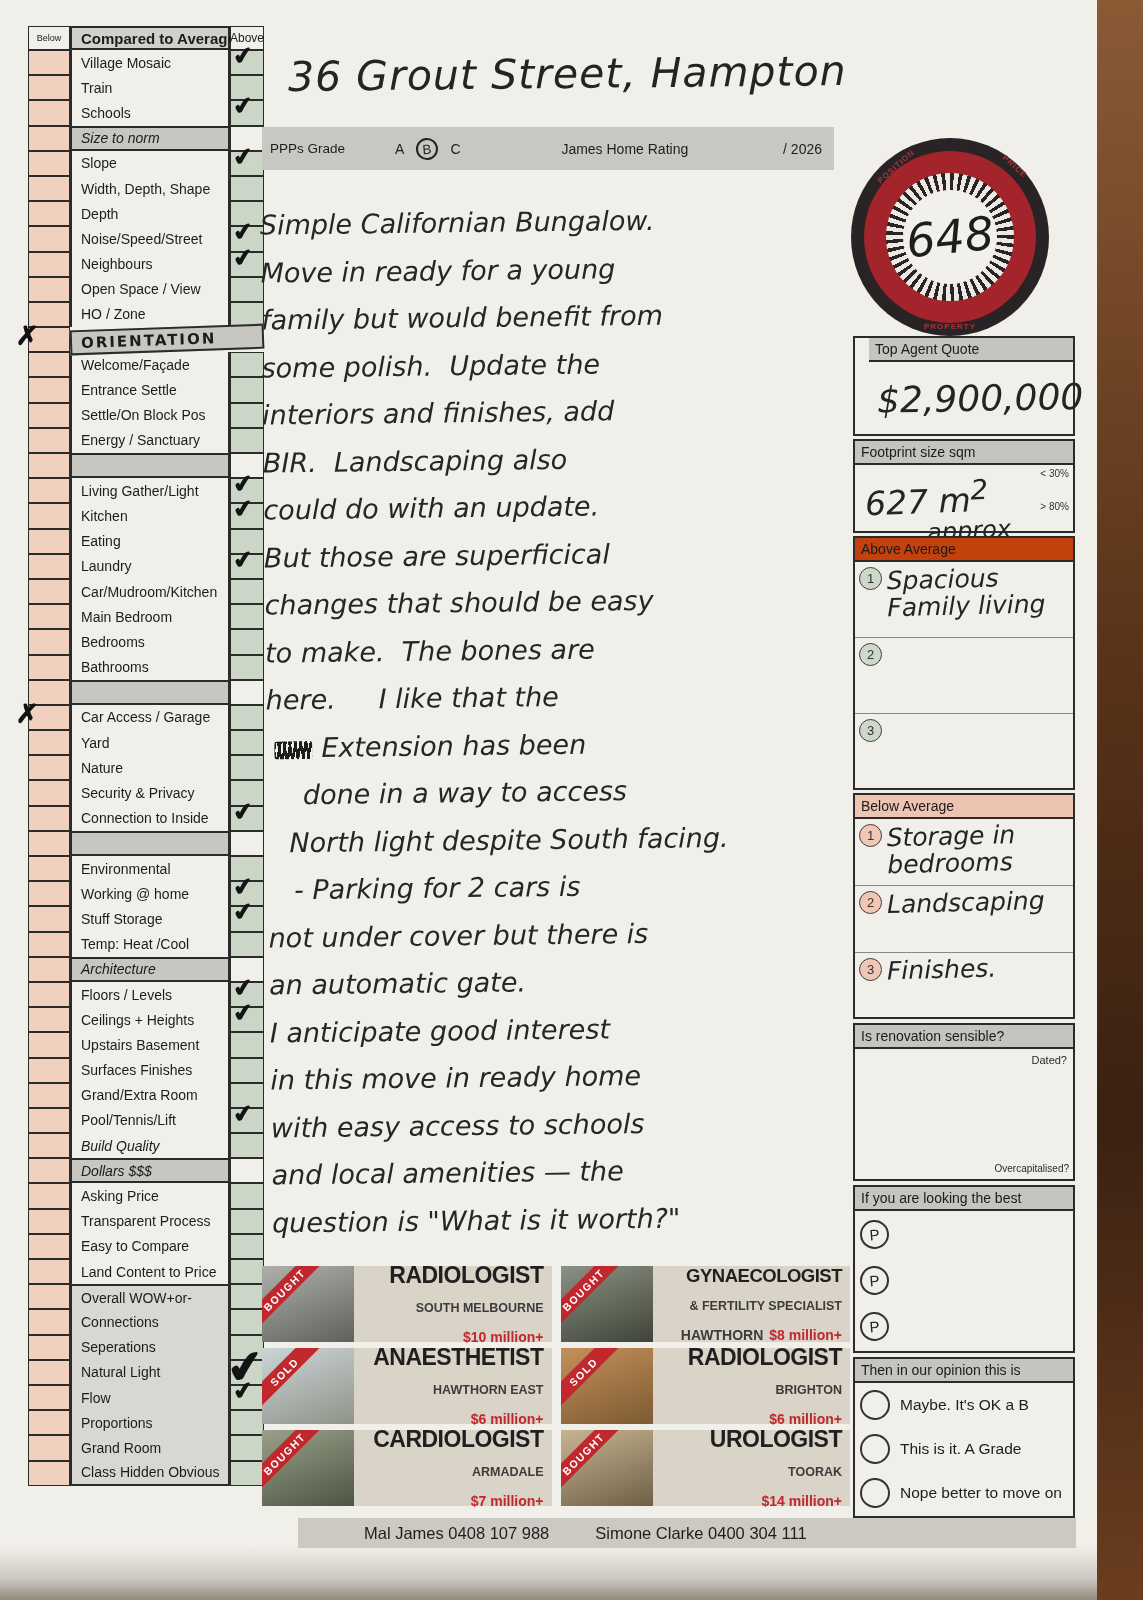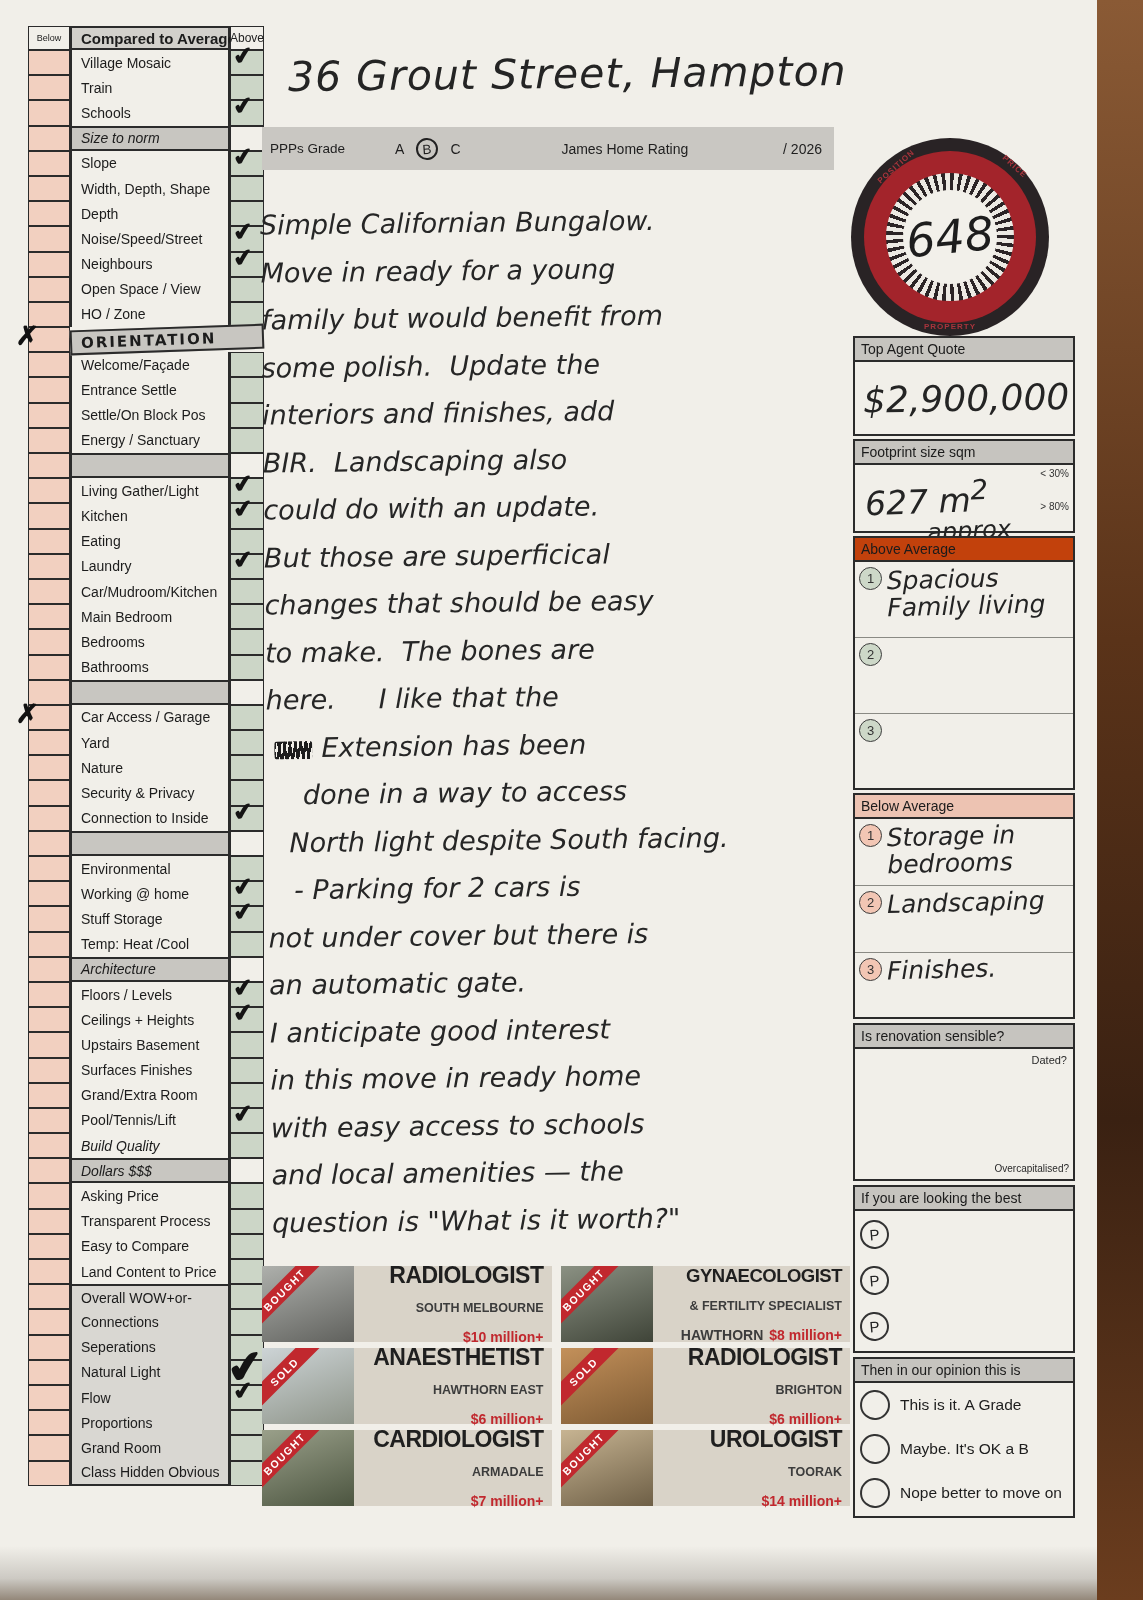--- a/index.html
+++ b/index.html
@@ -72,21 +72,21 @@
   .gauge-core { position:absolute; inset:52px; border-radius:50%; background:#f2f0ea;
     display:flex; align-items:center; justify-content:center; }
   .gauge-value { font-family:"DejaVu Sans", sans-serif; font-style:italic; font-size:46px; color:#1d1d1d; transform:rotate(-6deg); }
 
   
   .rp { position:absolute; left:853px; width:222px; border:2px solid #2b2b2b; background:#f1efe9; }
   .rp-h { background:#c6c4bf; font-size:14px; padding:3px 6px; border-bottom:2px solid #2b2b2b; color:#1b1b1b; }
   .rp-h.green { background:#c2410c; }
   .rp-h.pink { background:#edc3b2; }
   .hand { font-family:"DejaVu Sans", sans-serif; font-style:italic; color:#242424; }
-  .rp-quote { top:336px; height:100px; }
+  .rp-quote { top:336px; height:100px;padding-left:14px; }
   .quote-val { font-size:36px; padding:16px 6px 0 8px; transform:rotate(-1deg); white-space:nowrap; }
   .rp-foot { top:439px; height:94px; }
   .foot-body { position:relative; height:100%; padding:10px 0 0 10px; }
   .foot-val { font-size:33px; transform:rotate(-2deg); display:inline-block; }
   .foot-approx { font-size:24px; margin-left:62px; margin-top:-6px; transform:rotate(-3deg); display:block; }
   .foot-hint-top { position:absolute; top:3px; right:4px; font-size:10px; color:#333; }
   .foot-hint-bot { position:absolute; top:36px; right:4px; font-size:10px; color:#333; }
   .rp-above { top:536px; height:254px; }
   .rp-below { top:793px; height:226px; }
   .slot { position:relative; border-bottom:1px solid #8a8a84; padding:3px 4px; overflow:visible; }
@@ -563,25 +563,25 @@
           <span class="pc">P</span>
         </div>
       </div>
   </div>
 
   <div class="rp rp-opin">
     <div class="rp-h">Then in our opinion this is</div>
     <div>
         <div class="orow">
           <span class="oc"></span>
-          <span class="otext">This is it. A Grade</span>
+          <span class="otext">Maybe. It's OK a B</span>
         </div>
         <div class="orow">
           <span class="oc"></span>
-          <span class="otext">Maybe. It's OK a B</span>
+          <span class="otext">This is it. A Grade</span>
         </div>
         <div class="orow">
           <span class="oc"></span>
           <span class="otext">Nope better to move on</span>
         </div>
       </div>
   </div>
 
   <div class="ads">
       <div class="ad">
@@ -639,14 +639,18 @@
           <div class="ad-ribbon">BOUGHT</div>
         </div>
         <div class="ad-body">
           <div class="ad-title">UROLOGIST</div>
           <div class="ad-sub">TOORAK</div>
           <div class="ad-priceline"><span>$14 million+</span></div>
         </div>
       </div>
     </div>
 
+  <div class="footer">
+    <span>Mal James 0408 107 988</span>
+    <span>Simone Clarke 0400 304 111</span>
+  </div>
 
 </div>
 
 </body></html>

